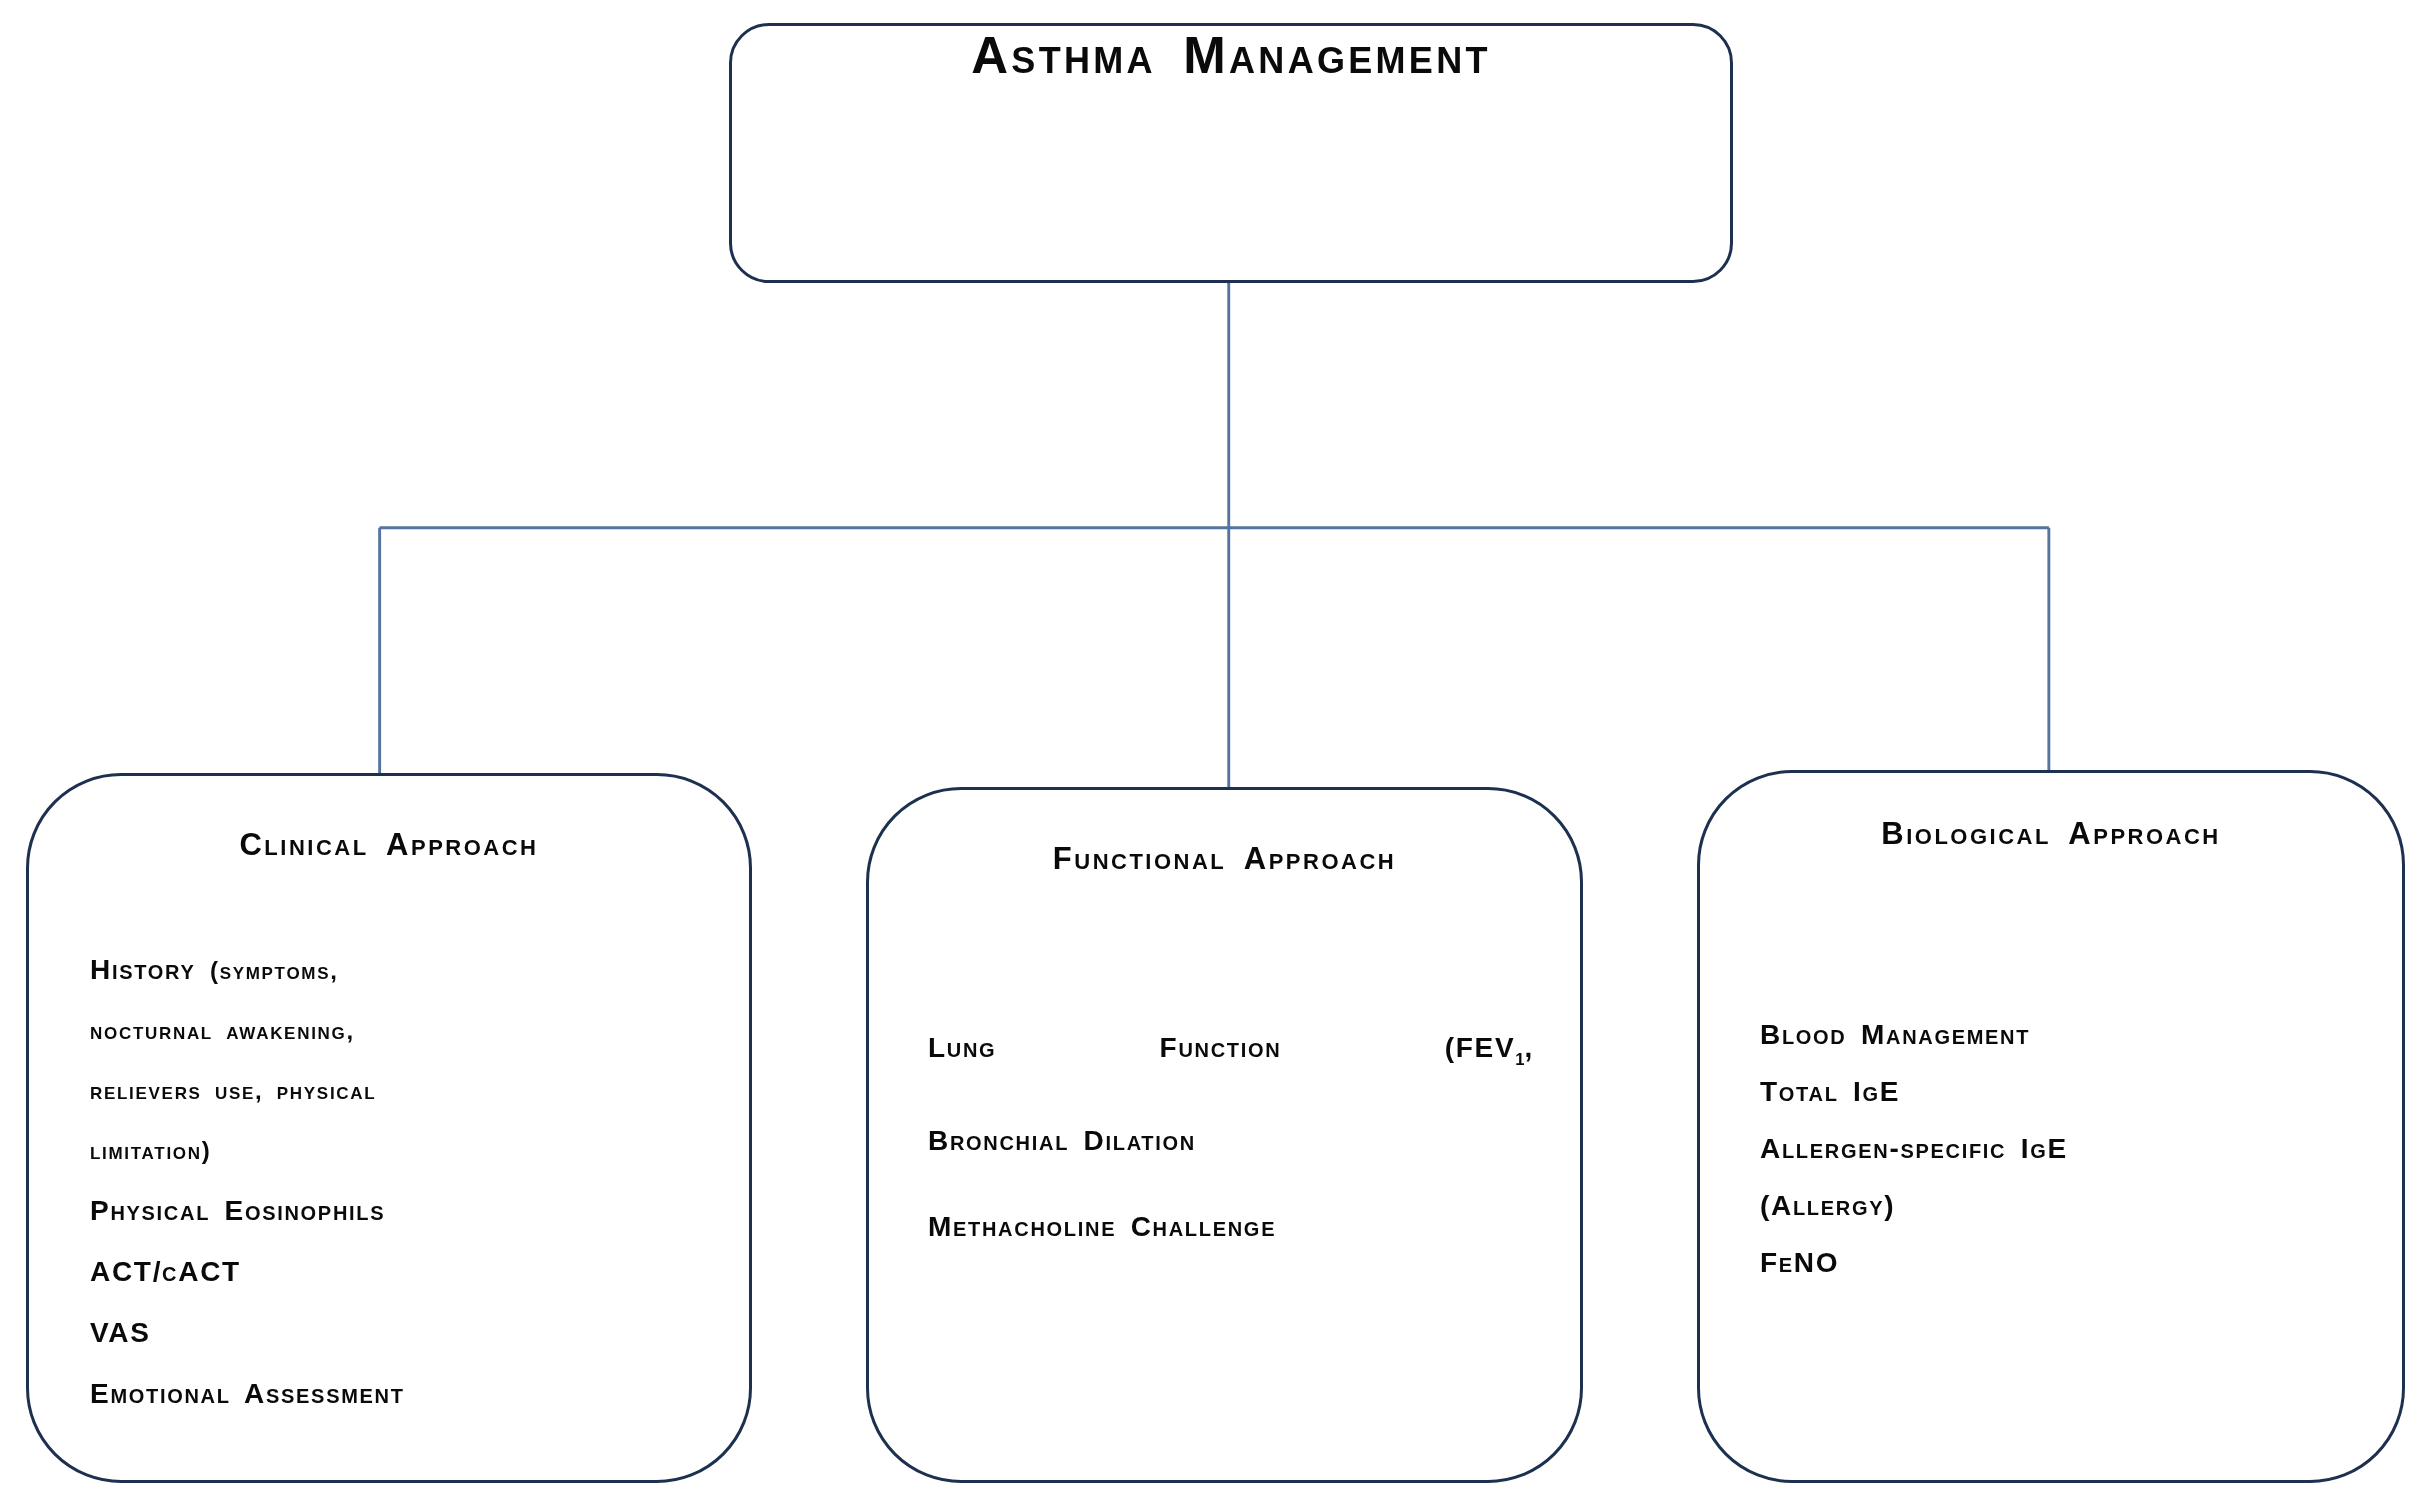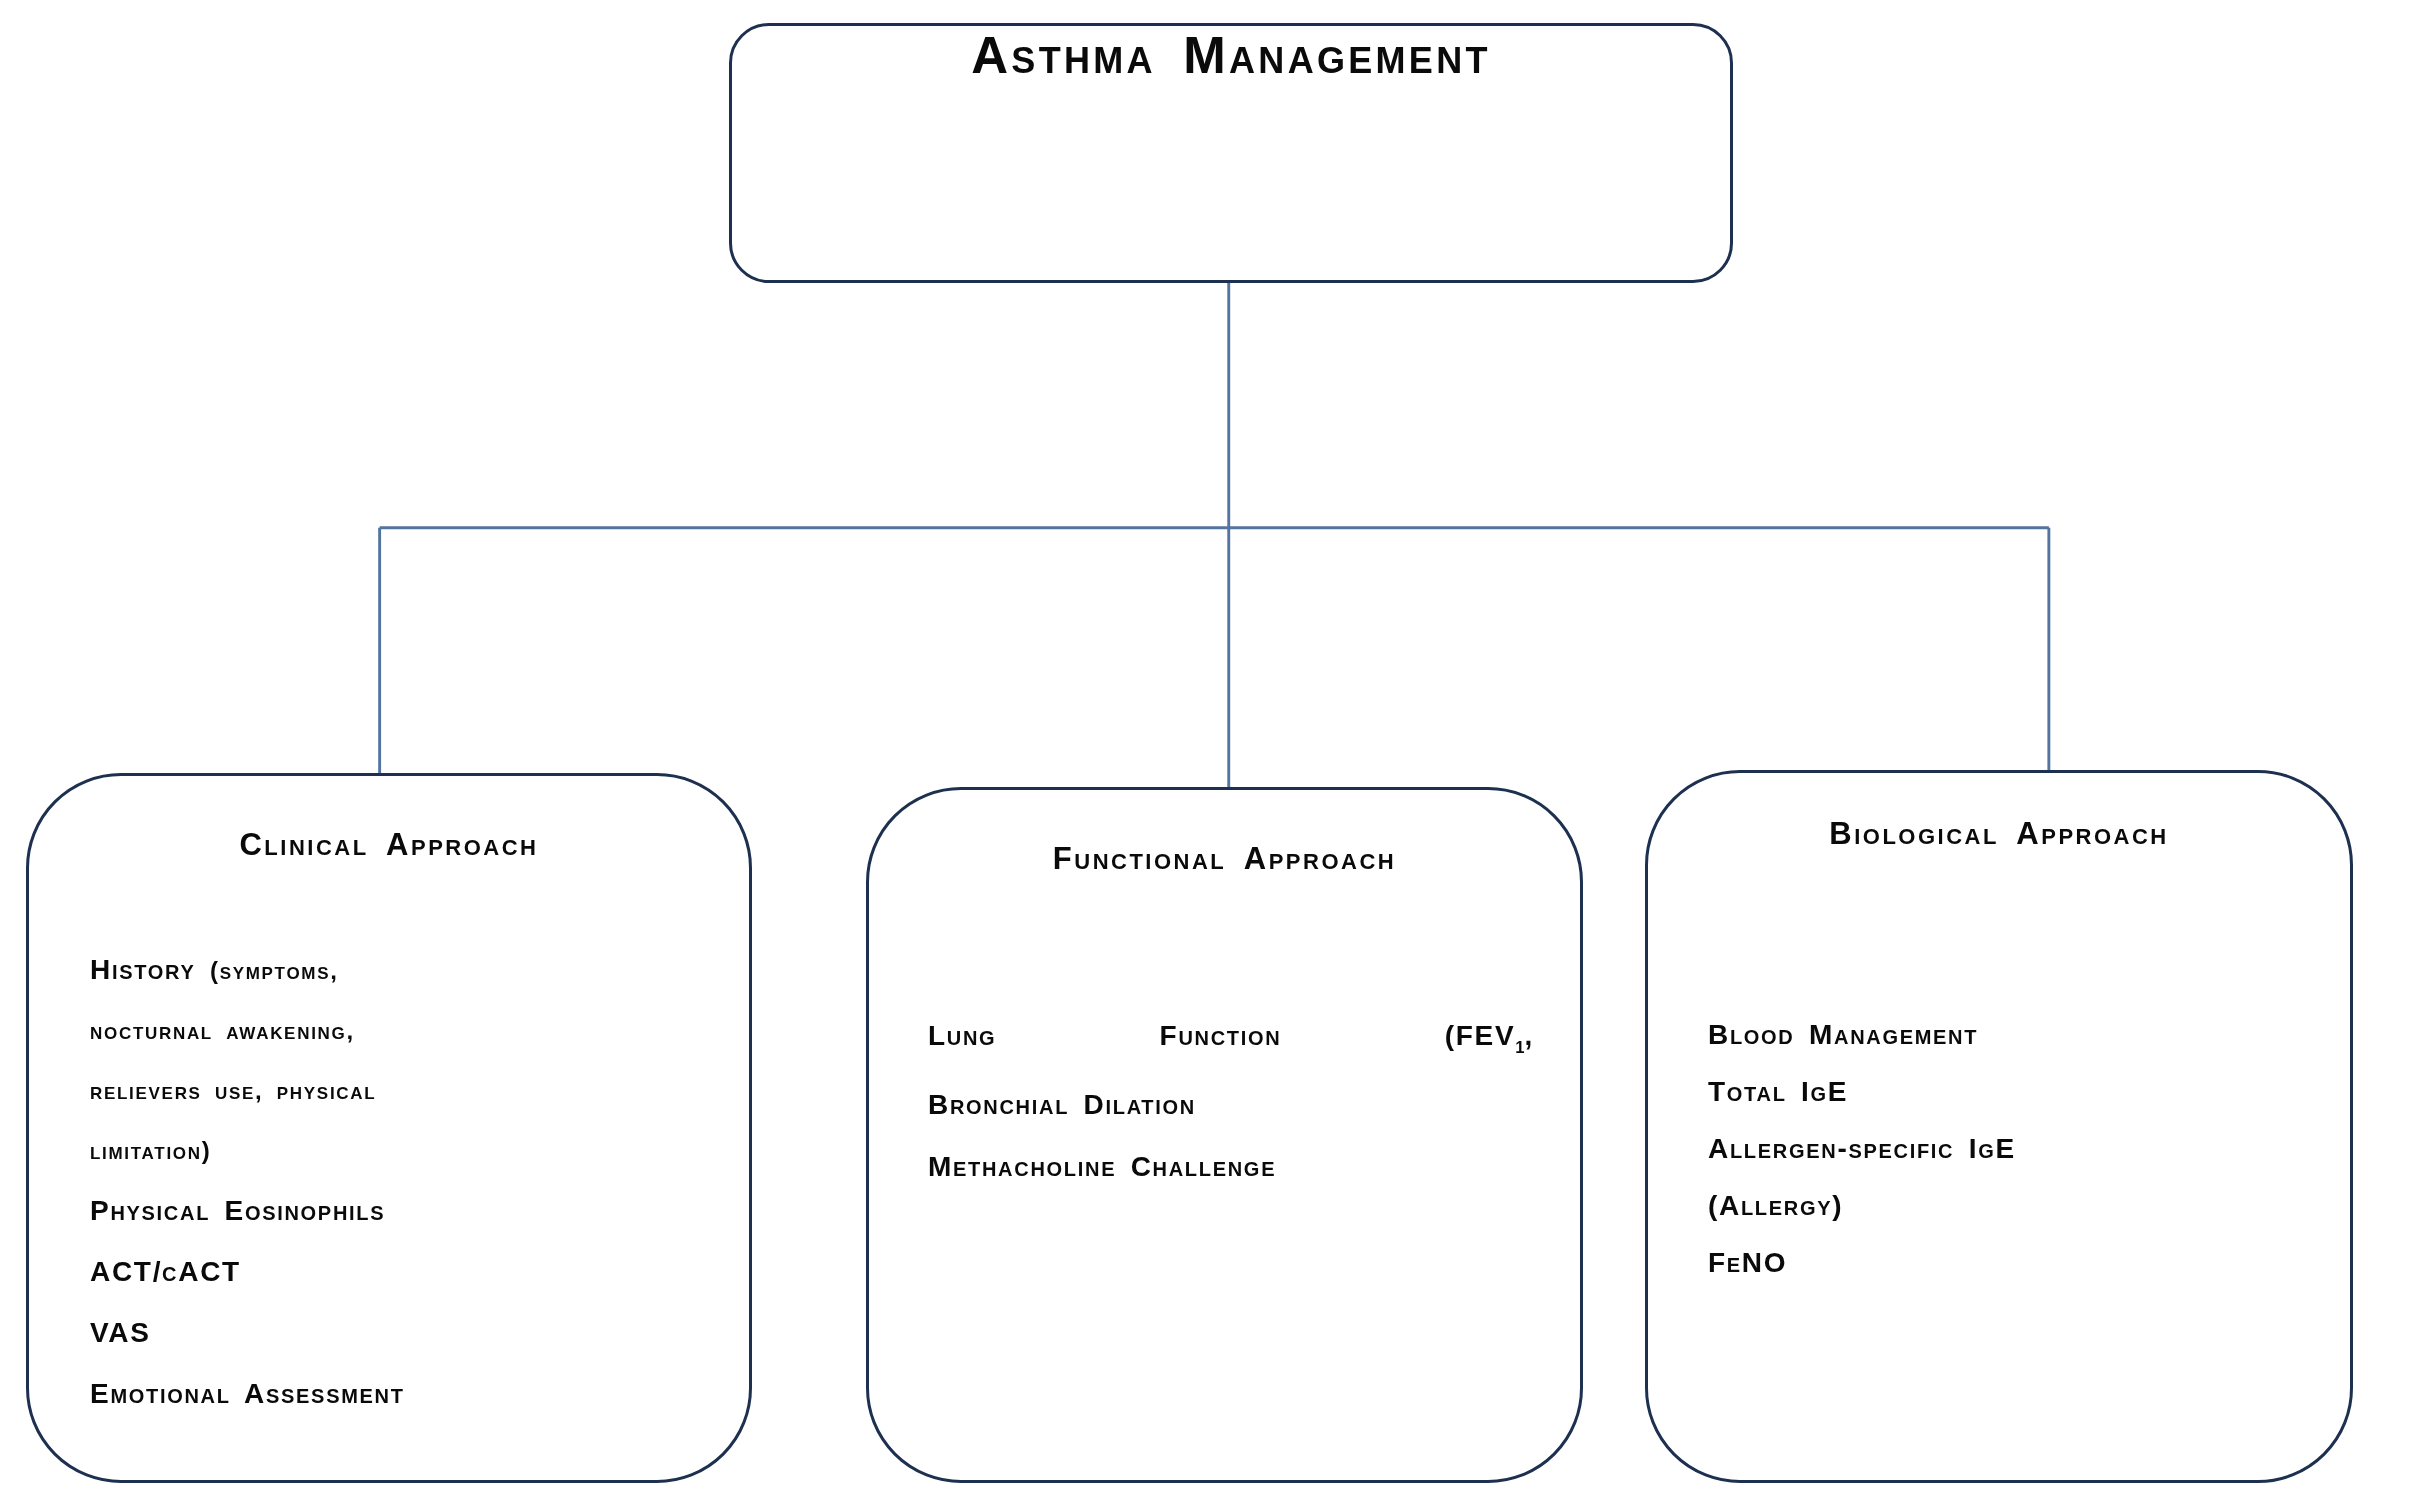--- a/index.html
+++ b/index.html
@@ -23,31 +23,31 @@
     font-variant:small-caps;
   }
   .root-box{
     left:729px;top:23px;width:1004px;height:260px;border-radius:40px;
     display:flex;align-items:flex-start;justify-content:center;
   }
   .root-title{font-size:51px;letter-spacing:3.3px;word-spacing:10px;}
   .branch{border-radius:95px;}
   .b0{left:26px;top:773px;width:726px;height:710px;}
   .b1{left:866px;top:787px;width:717px;height:696px;}
-  .b2{left:1645px;top:770px;width:708px;height:713px;}
+  .b2{left:1697px;top:770px;width:708px;height:713px;}
   .branch-title{
     position:absolute;left:0;right:0;text-align:center;
     font-size:31px;letter-spacing:2.5px;word-spacing:7.5px;
   }
   .b0 .branch-title{top:51px;}
   .b1 .branch-title{top:51px;}
   .b2 .branch-title{top:43px;}
   .lines{position:absolute;}
   .b0 .lines{left:61px;right:48px;top:166px;line-height:56px;}
-  .b1 .lines{left:59px;right:46px;top:217px;line-height:57px;}
+  .b1 .lines{left:59px;right:46px;top:217px;line-height:81px;}
   .b2 .lines{left:60px;right:40px;top:236px;line-height:52px;}
   .line{letter-spacing:1.7px;word-spacing:5px;}
   .lg{font-size:28px;}
   .sm{font-size:24px;}
   .sub{font-size:16.6px;vertical-align:-7.5px;letter-spacing:0;}
   .line.justify{text-align:justify;text-align-last:justify;text-justify:inter-word;}
 </style>
 </head>
 <body>
 

